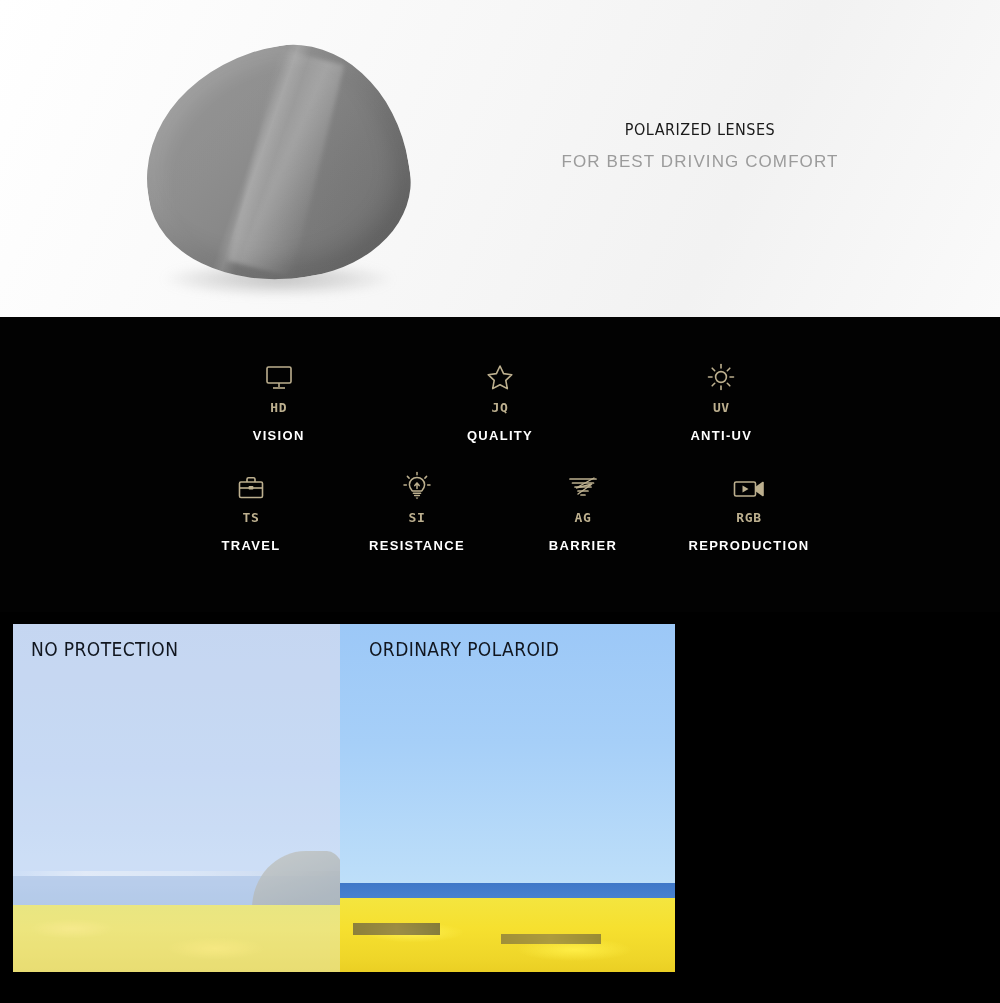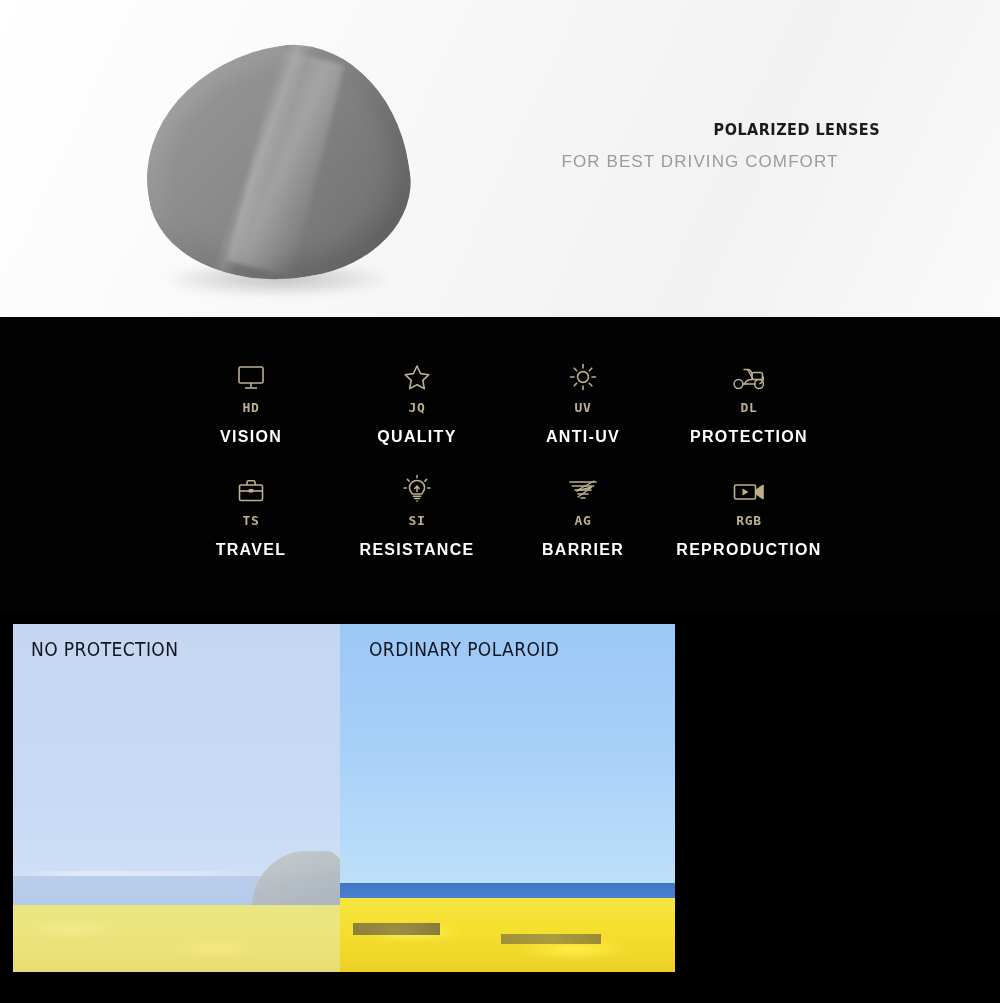--- a/index.html
+++ b/index.html
@@ -43,22 +43,22 @@
     width:66px; height:218px;
     background:linear-gradient(100deg, rgba(255,255,255,0) 0%, rgba(255,255,255,.26) 48%, rgba(255,255,255,0) 100%);
     transform:rotate(14deg);
     filter:blur(2px);
     pointer-events:none;
   }
 
   .hero-text { position:absolute; left:520px; top:118px; width:360px; text-align:center; }
   .hero-title {
     font-family:"DejaVu Sans Condensed","Liberation Sans", sans-serif;
-    font-size:16px; font-weight:700; letter-spacing:.5px;
-    color:#1a1a1a; line-height:1.5;text-align:right;
+    font-size:16px; font-weight:400; letter-spacing:.5px;
+    color:#1a1a1a; line-height:1.5;
   }
   .hero-sub {
     margin-top:8px;
     font-size:17px; font-weight:400; letter-spacing:1.1px;
     color:#9b9b9b; line-height:1.4;
   }
 
   
   .features {
     position:relative;
@@ -72,21 +72,21 @@
   .fico { height:36px; display:flex; align-items:flex-end; justify-content:center; }
   .fico svg { display:block; }
   .fabbr {
     margin-top:9px;
     font-family:"DejaVu Sans Mono","Liberation Mono", monospace;
     font-size:13px; font-weight:700; letter-spacing:.6px;
     color:#bdb08f;
   }
   .flabel {
     margin-top:13px;
-    font-size:16px; font-weight:700; letter-spacing:1.3px;
+    font-size:13px; font-weight:700; letter-spacing:1.3px;
     color:#ffffff; white-space:nowrap;
   }
 
   
   .compare {
     position:absolute; left:0; top:612px;
     width:1000px; height:360px;
     display:flex;
     overflow:hidden;
     background:#000;
@@ -266,36 +266,20 @@
           <line x1="5.2" y1="5.2" x2="7.7" y2="7.7"></line>
           <line x1="20.3" y1="20.3" x2="22.8" y2="22.8"></line>
           <line x1="22.8" y1="5.2" x2="20.3" y2="7.7"></line>
           <line x1="7.7" y1="20.3" x2="5.2" y2="22.8"></line>
         </svg>
       </div>
       <div class="fabbr">UV</div>
       <div class="flabel">ANTI-UV</div>
     </div>
 
-    <div class="fcell">
-      <div class="fico">
-        <svg width="36" height="26" viewBox="0 0 36 26" fill="none" stroke="#bdb08f" stroke-width="1.5" stroke-linecap="round" stroke-linejoin="round">
-          <circle cx="7.5" cy="19" r="4.4"></circle>
-          <circle cx="28" cy="19" r="4.4"></circle>
-          <path d="M11.5 19 h12.5"></path>
-          <path d="M13 4.5 h3.6 l5.4 10"></path>
-          <path d="M16.6 4.6 c 3.2 0.4 4.2 3 4.4 5.2"></path>
-          <rect x="21" y="7.5" width="10.5" height="7" rx="2"></rect>
-          <path d="M31.5 11 c 1.5 2 1.2 6 -2.6 7.6"></path>
-          <path d="M21 14.5 c -4.2 0 -6.6 2 -7.4 4.5"></path>
-        </svg>
-      </div>
-      <div class="fabbr">DL</div>
-      <div class="flabel">PROTECTION</div>
-    </div>
 
   </div>
 
   <div class="frow">
 
     <div class="fcell">
       <div class="fico">
         <svg width="28" height="26" viewBox="0 0 28 26" fill="none" stroke="#bdb08f" stroke-width="1.6" stroke-linejoin="round">
           <rect x="2.5" y="7" width="23" height="15.5" rx="1.4"></rect>
           <path d="M10 7 V4.2 a1.5 1.5 0 0 1 1.5 -1.5 h5 a1.5 1.5 0 0 1 1.5 1.5 V7"></path>

